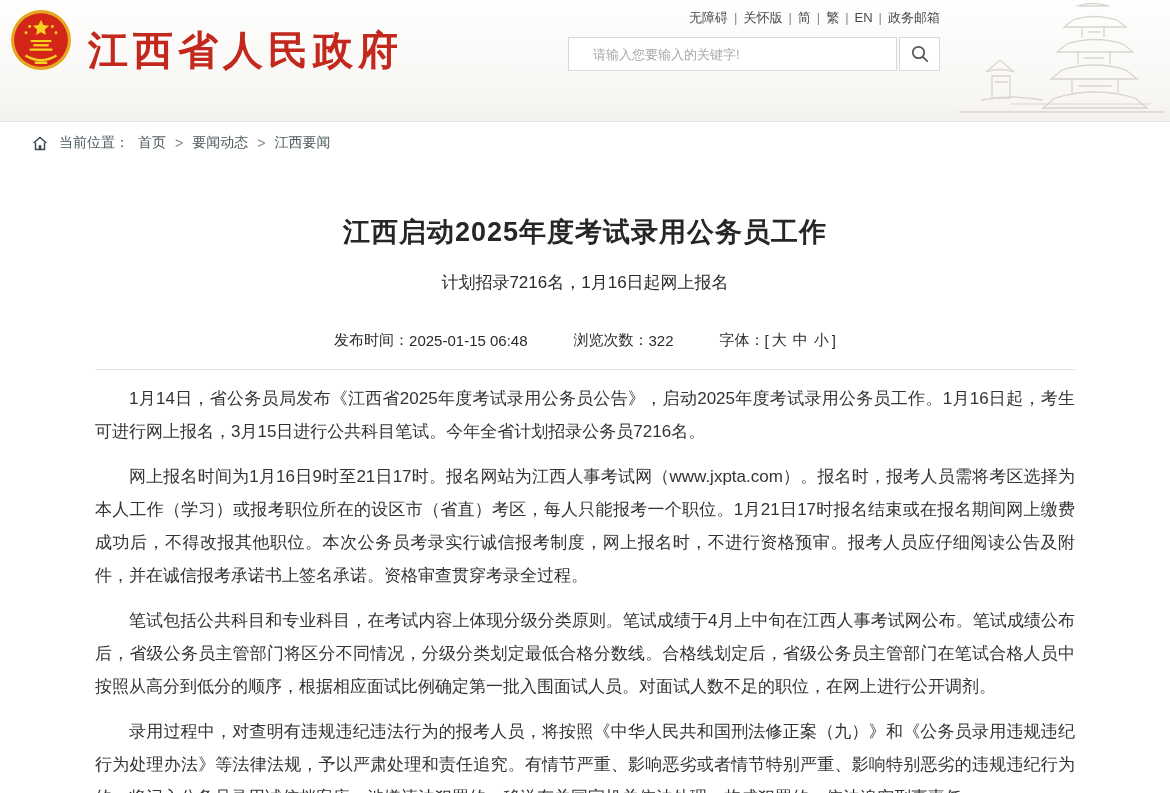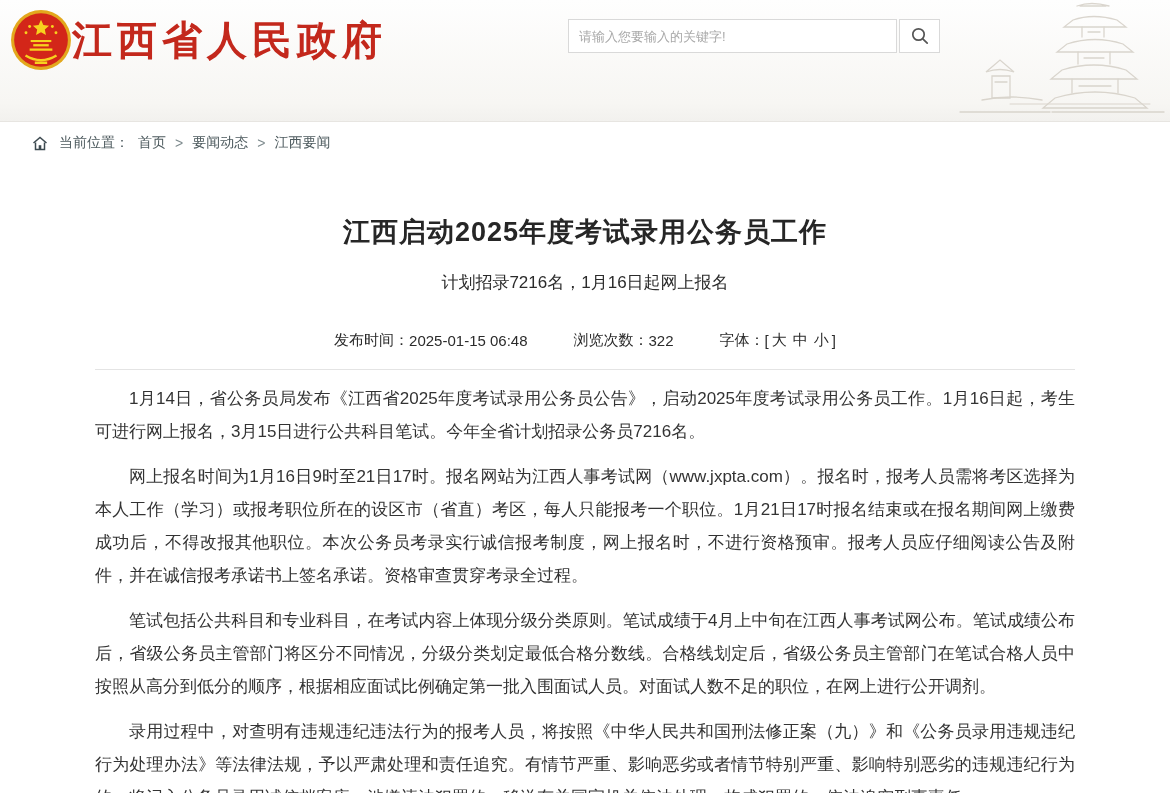--- a/index.html
+++ b/index.html
@@ -18,21 +18,22 @@
     height: 122px;
     background: linear-gradient(180deg, #fefefe 0%, #f7f6f3 85%, #f2f1ee 100%);
     border-bottom: 1px solid #e7e5e1;
     overflow: hidden;
   }
   .logo {
     position: absolute;
     left: 10px;
     top: 9px;
     display: flex;
-    align-items: center;
+    align-items: flex-end;
+    gap: 16px;
   }
   .emblem { width: 62px; height: 62px; flex: 0 0 auto; }
   .site-text .cn {
     font-size: 40px;
     font-weight: bold;
     color: #c3281c;
     letter-spacing: 5px;
     line-height: 1.05;
   }
   .site-text .en {
@@ -59,21 +60,21 @@
   .search-row {
     display: flex;
     margin-top: 10px;
     height: 34px;
   }
   .search-input {
     flex: 1;
     height: 34px;
     border: 1px solid #d9d9d9;
     background: #fff;
-    padding: 0 10px;
+    padding: 0 24px;
     font-size: 13px;
     color: #333;
     outline: none;
     font-family: "Liberation Sans", sans-serif;
   }
   .search-input::placeholder { color: #a9a9a9; }
   .search-btn {
     width: 41px;
     height: 34px;
     margin-left: 2px;
@@ -174,20 +175,23 @@
       <rect x="19" y="38.2" width="22" height="2.2" fill="#f7d21e"></rect>
       <path d="M15 45 q15 9 30 0" stroke="#f7d21e" stroke-width="2.4" fill="none"></path>
       <path d="M24 52 h12" stroke="#f7d21e" stroke-width="2.4" fill="none"></path>
     </svg>
     <div class="site-text">
       <div class="cn">江西省人民政府</div>
     </div>
   </div>
 
   <div class="header-right">
+    <div class="top-links">
+      <a class="lnk">无障碍</a><span class="sep">|</span><a class="lnk">关怀版</a><span class="sep">|</span><a class="lnk">简</a><span class="sep">|</span><a class="lnk">繁</a><span class="sep">|</span><a class="lnk">EN</a><span class="sep">|</span><a class="lnk">政务邮箱</a>
+    </div>
     <div class="search-row">
       <input class="search-input" type="text" placeholder="请输入您要输入的关键字!" style="">
       <button class="search-btn">
         <svg width="20" height="20" viewBox="0 0 20 20">
           <circle cx="8.5" cy="8.5" r="5.7" fill="none" stroke="#555" stroke-width="1.7"></circle>
           <line x1="12.8" y1="12.8" x2="17.2" y2="17.2" stroke="#555" stroke-width="1.7" stroke-linecap="round"></line>
         </svg>
       </button>
     </div>
   </div>

